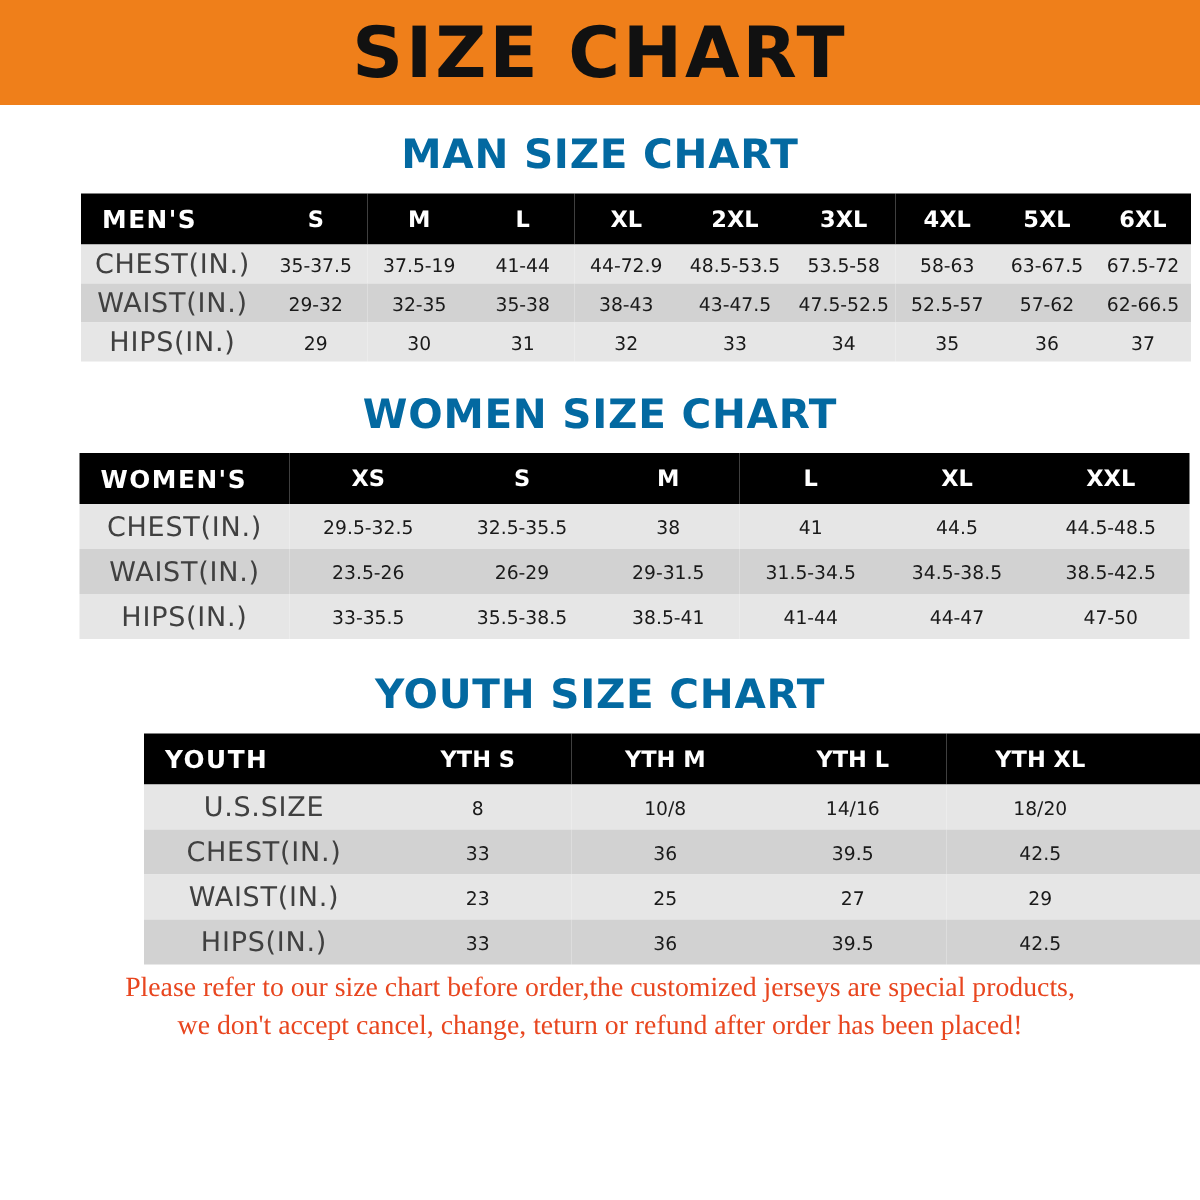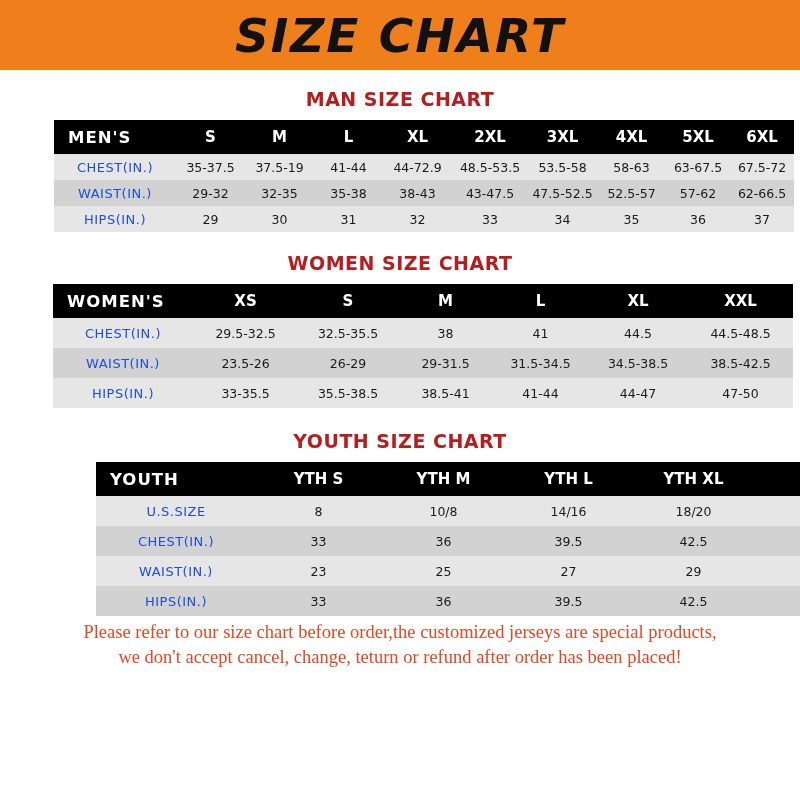--- a/index.html
+++ b/index.html
@@ -21,37 +21,36 @@
     background: #ffffff;
   }
   
   .banner {
     width: 800px;
     height: 70px;
     background: #ef7f1a;
     display: flex;
     align-items: center;
     justify-content: center;
-    font-style: italic;
   }
   .banner-title {
     font-family: "DejaVu Sans", sans-serif;
     font-weight: bold;
     font-size: 47px;
     letter-spacing: 2px;
     color: #111111;
     line-height: 1;
   }
   
   .section-title {
     text-align: center;
     font-family: "DejaVu Sans", sans-serif;
     font-weight: bold;
-    font-size: 19px;
-    color: #b91c1c;
+    font-size: 27px;
+    color: #0369a1;
     letter-spacing: 0.5px;
   }
   .sec-man-title { margin-top: 18px; }
   .sec-women-title { margin-top: 20px; }
   .sec-youth-title { margin-top: 22px; }
 
   
   .tbl-wrap {
     margin: 10px auto 0 auto;
   }
@@ -79,23 +78,23 @@
   table.size tr.head td.label {
     text-align: left;
     padding-left: 14px;
     letter-spacing: 1px;
     font-size: 16.5px;
   }
   table.size tr.r-light { background: #e6e6e6; }
   table.size tr.r-dark  { background: #d2d2d2; }
   table.size tr.body td { height: 26px; }
   table.size tr.body td.label {
-    font-size: 13px;
+    font-size: 18px;
     letter-spacing: 0.5px;
-    color: #1d4ed8;
+    color: #404040;
   }
 
   
 
   
   .note {
     margin-top: 4px;
     padding: 0 22px;
     text-align: center;
     color: #e8461f;

